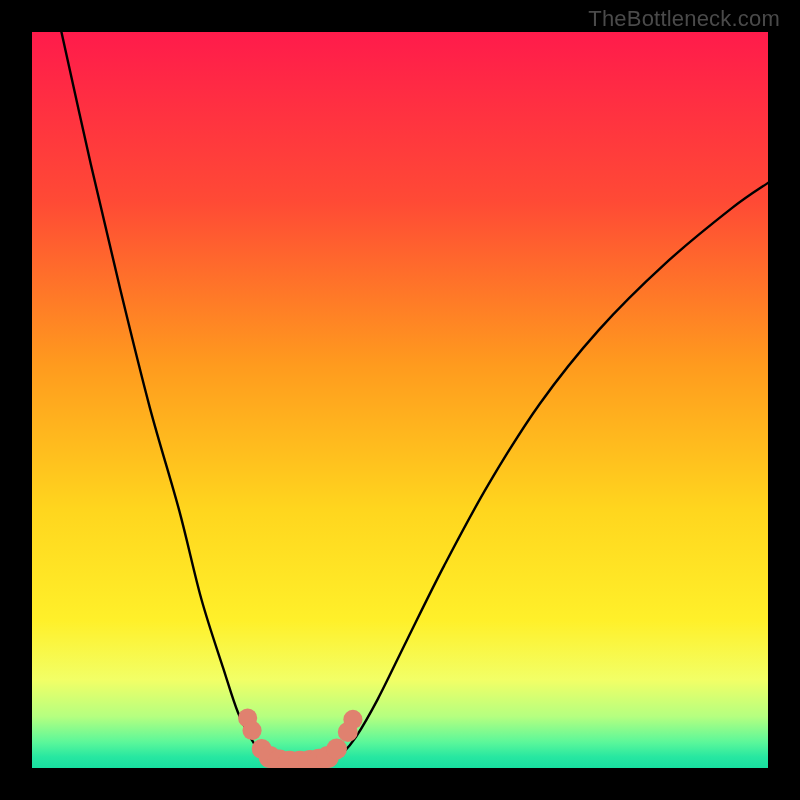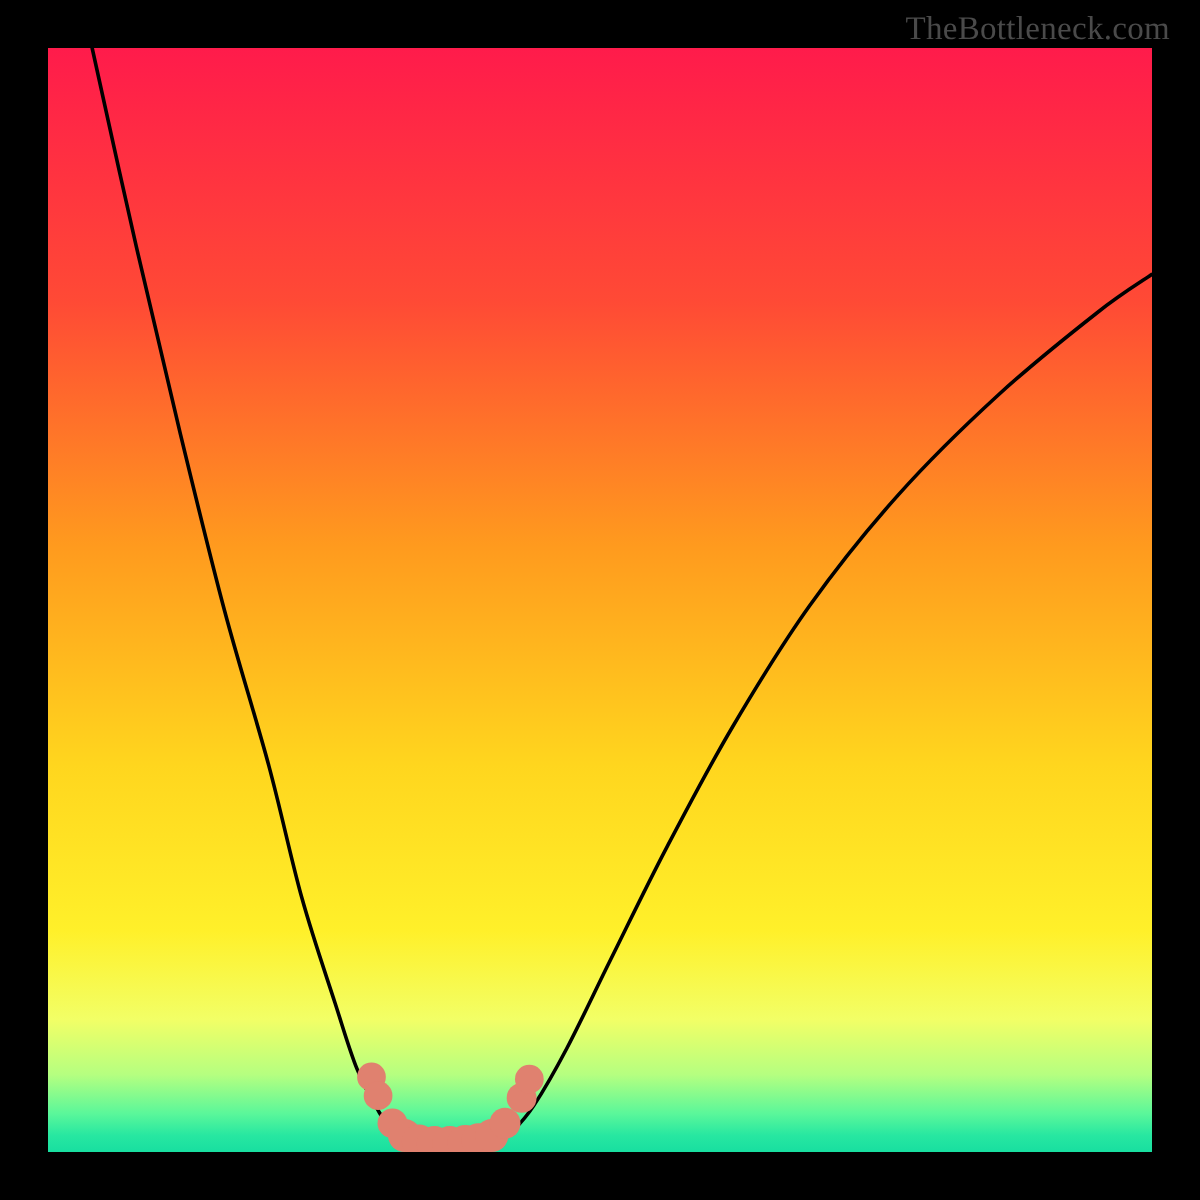--- a/index.html
+++ b/index.html
@@ -28,21 +28,20 @@
     overflow: hidden;
   }
   .watermark {
     position: absolute;
     top: 6px;
     right: 20px;
     color: #4a4a4a;
     font-size: 22px;
     font-weight: 500;
     letter-spacing: 0.2px;
-    font-family: Liberation Serif, serif;
   }
   svg { display: block; }
 </style>
 </head>
 <body>
 
 <div class="frame">
   <div class="plot-area">
     <svg id="chart-svg" width="736" height="736" viewBox="0 0 736 736" xmlns="http://www.w3.org/2000/svg">
         <defs>

